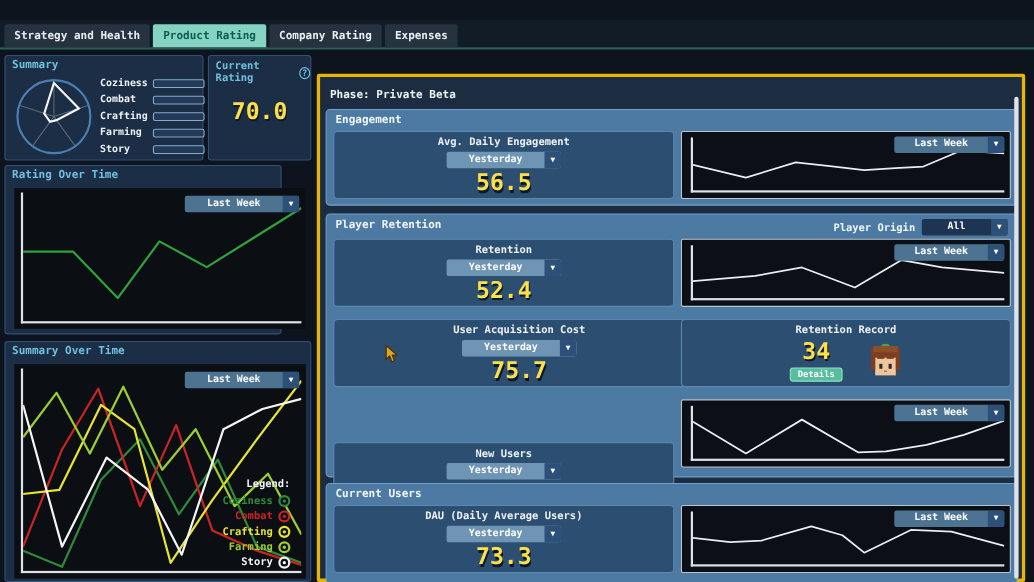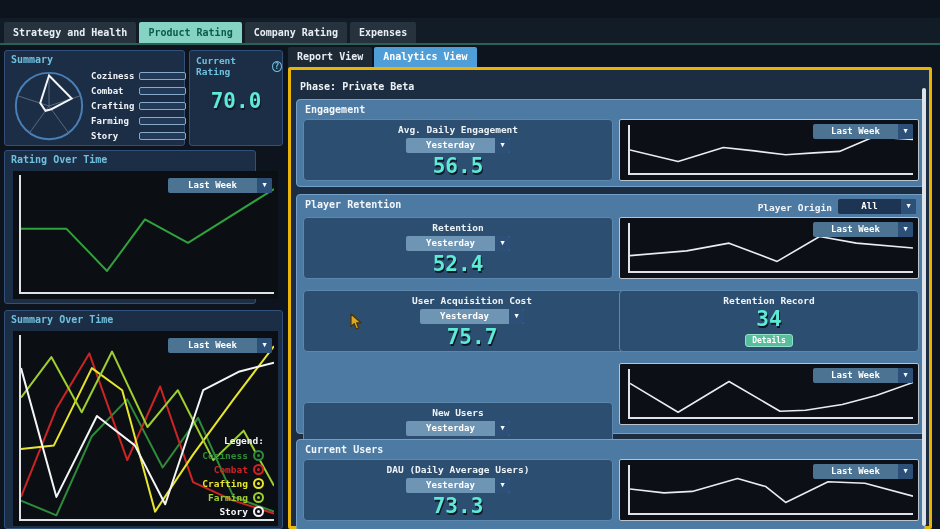--- a/index.html
+++ b/index.html
@@ -26,21 +26,21 @@
   .radar { position:absolute; left:5px; top:16px; }
   .sumrows { position:absolute; left:86px; top:17px; }
   .sumrow { display:flex; align-items:center; height:15px; }
   .sumrow .lbl { width:48px; font-size:9px; color:#eef3f7; }
   .sumbar { width:47px; height:8px; border:1px solid #86aac9; background:#223a57; border-radius:2px; overflow:hidden; }
   .sumbar .fill { height:100%; background:#a8cbe4; }
   
   .cr-title { position:absolute; left:6px; top:4px; font-size:9.5px; color:#6fc0de; display:flex; gap:4px; align-items:center;}
   .help { width:11px; height:11px; border:1px solid #6fc0de; border-radius:50%; font-size:8px; line-height:10px;
           text-align:center; color:#6fc0de; cursor:pointer; }
-  .bignum { font-size:21px; color:#5eead4; text-shadow:1px 2px 0 #0b1828; }
+  .bignum { font-size:21px; color:#fde047; text-shadow:1px 2px 0 #0b1828; }
   .cr-val { position:absolute; left:0; right:0; top:38px; text-align:center; }
   
   .plotwrap { position:absolute; background:#0b0f14; }
   .axes { position:absolute; left:6px; top:4px; right:4px; bottom:5px;
           border-left:2px solid #dfe3e7; border-bottom:2px solid #dfe3e7; }
   .axes svg { width:100%; height:100%; display:block; }
   
   .dd { position:absolute; height:15px; display:flex; border-radius:2px; overflow:hidden; cursor:pointer; }
   .dd .lab { flex:1; font-size:9px; line-height:15px; text-align:center; color:#fff; }
   .dd .arr { width:15px; font-size:7px; line-height:15px; text-align:center; color:#fff; background:#2c5078; }
@@ -69,21 +69,21 @@
            display:flex; flex-direction:column; align-items:center; padding-top:4px; }
   .mcard .mt { font-size:9.5px; color:#eef3f7; }
   .mcard .dd { position:relative; margin-top:3px; width:104px; }
   .mcard .mv { margin-top:1px; }
   .ccard { position:absolute; background:#0c1016; border:1px solid #b9c4cd; border-radius:2px; }
   .ccard .axes { left:8px; top:5px; right:5px; bottom:5px; }
   .ccard .dd { top:4px; right:5px; width:100px; z-index:2; }
   .po-label { position:absolute; right:92px; top:7px; font-size:9.5px; color:#f2f6fa; }
   .po-dd { top:4px; right:8px; width:78px; }
   
-  .rec-body { display:flex; align-items:center; gap:24px; margin-top:1px;flex-direction:column; }
+  .rec-body { display:flex; align-items:center; gap:24px; margin-top:1px; }
   .rec-col { display:flex; flex-direction:column; align-items:center; gap:3px; }
   .btn-details { background:#57bd9c; border:1px solid #8fe2c6; border-radius:3px; color:#fff;
                  font-size:8px; padding:1px 6px; cursor:pointer; }
   .avatar { width:30px; height:30px; }
   
   .scrollbar { position:absolute; left:922px; top:88px; width:4px; height:438px; background:#dde3e8; border-radius:2px; cursor:pointer; }
   .cursor { position:absolute; left:349px; top:313px; z-index:9; }
 </style>
 </head>
 <body>
@@ -203,24 +203,20 @@
         <span class="lg-item">
           <span class="tx" style="color: rgb(245, 245, 245);">Story</span>
           <span class="ring" style="border-color: rgb(245, 245, 245);">
               <span class="dot" style="background: rgb(245, 245, 245);"></span>
             </span>
         </span>
       </div>
     </div>
   </div>
 
-  <div class="vtabs">
-    <div class="vtab">Report View</div>
-    <div class="vtab active">Analytics View</div>
-  </div>
 
   <div class="content">
     <div class="phase">Phase: Private Beta</div>
 
     <div class="section" style="left:5px; top:29px; width:629px; height:88px;">
       <div class="sec-h">Engagement</div>
       <div class="mcard" style="left:6px; top:19px; width:310px; height:62px;">
         <span class="mt">Avg. Daily Engagement</span>
         <span class="dd light">
           <span class="lab">Yesterday</span>

